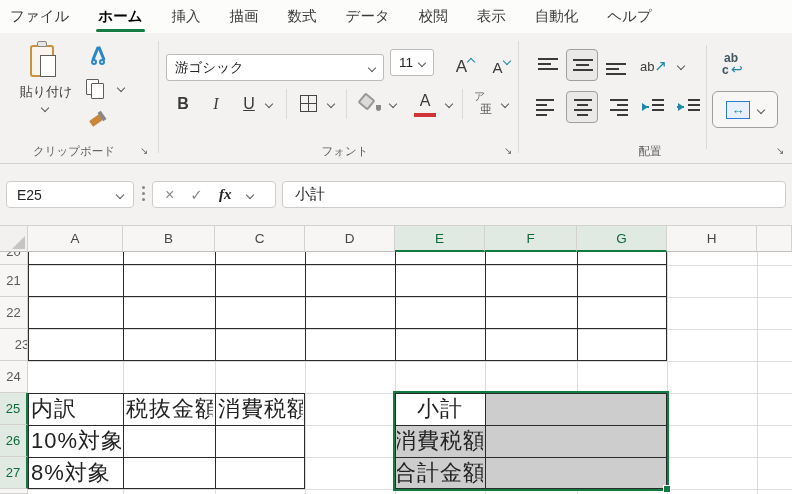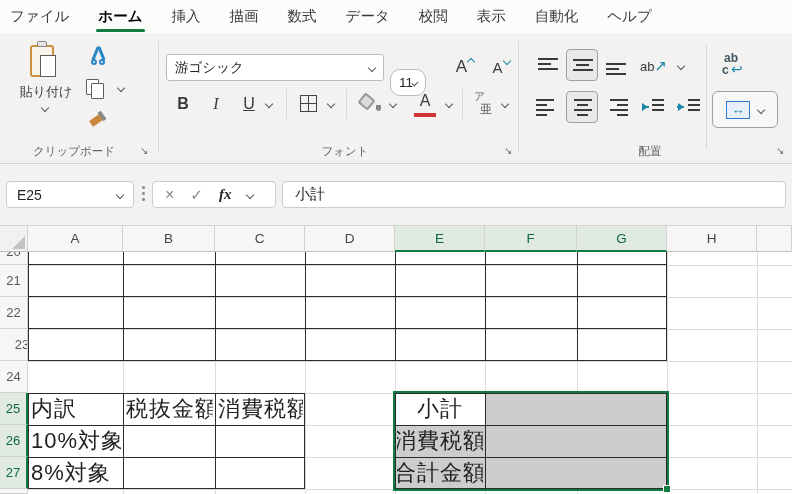--- a/index.html
+++ b/index.html
@@ -122,21 +122,21 @@
     </span>
   </div>
   <div class="group-label" style="left:14px; width:120px;">クリップボード</div>
   <div class="launcher" style="left:140px;">↘</div>
   <div class="vsep" style="left:158px;"></div>
 
   <div class="combo" style="left:166px; top:21px; width:218px; height:27px;">
     <span>游ゴシック</span>
     <span class="chev"></span>
   </div>
-  <div class="combo" style="left:390px; top:36px; width:36px; height:27px;border-radius:10px;">
+  <div class="combo" style="left:390px; top:16px; width:44px; height:27px;">
     <span>11</span>
     <span class="chev"></span>
   </div>
   <div class="glyph-btn" style="left:450px; top:20px; width:30px; height:28px; font-size:17px;">
     <span>A</span>
     <span class="chev chev-up" style="border-color:#1e88a8; margin:-10px 0 0 1px;"></span>
   </div>
   <div class="glyph-btn" style="left:486px; top:20px; width:30px; height:28px; font-size:15px;">
     <span>A</span>
     <span class="chev" style="border-color:#1e88a8; margin:-12px 0 0 1px;"></span>

